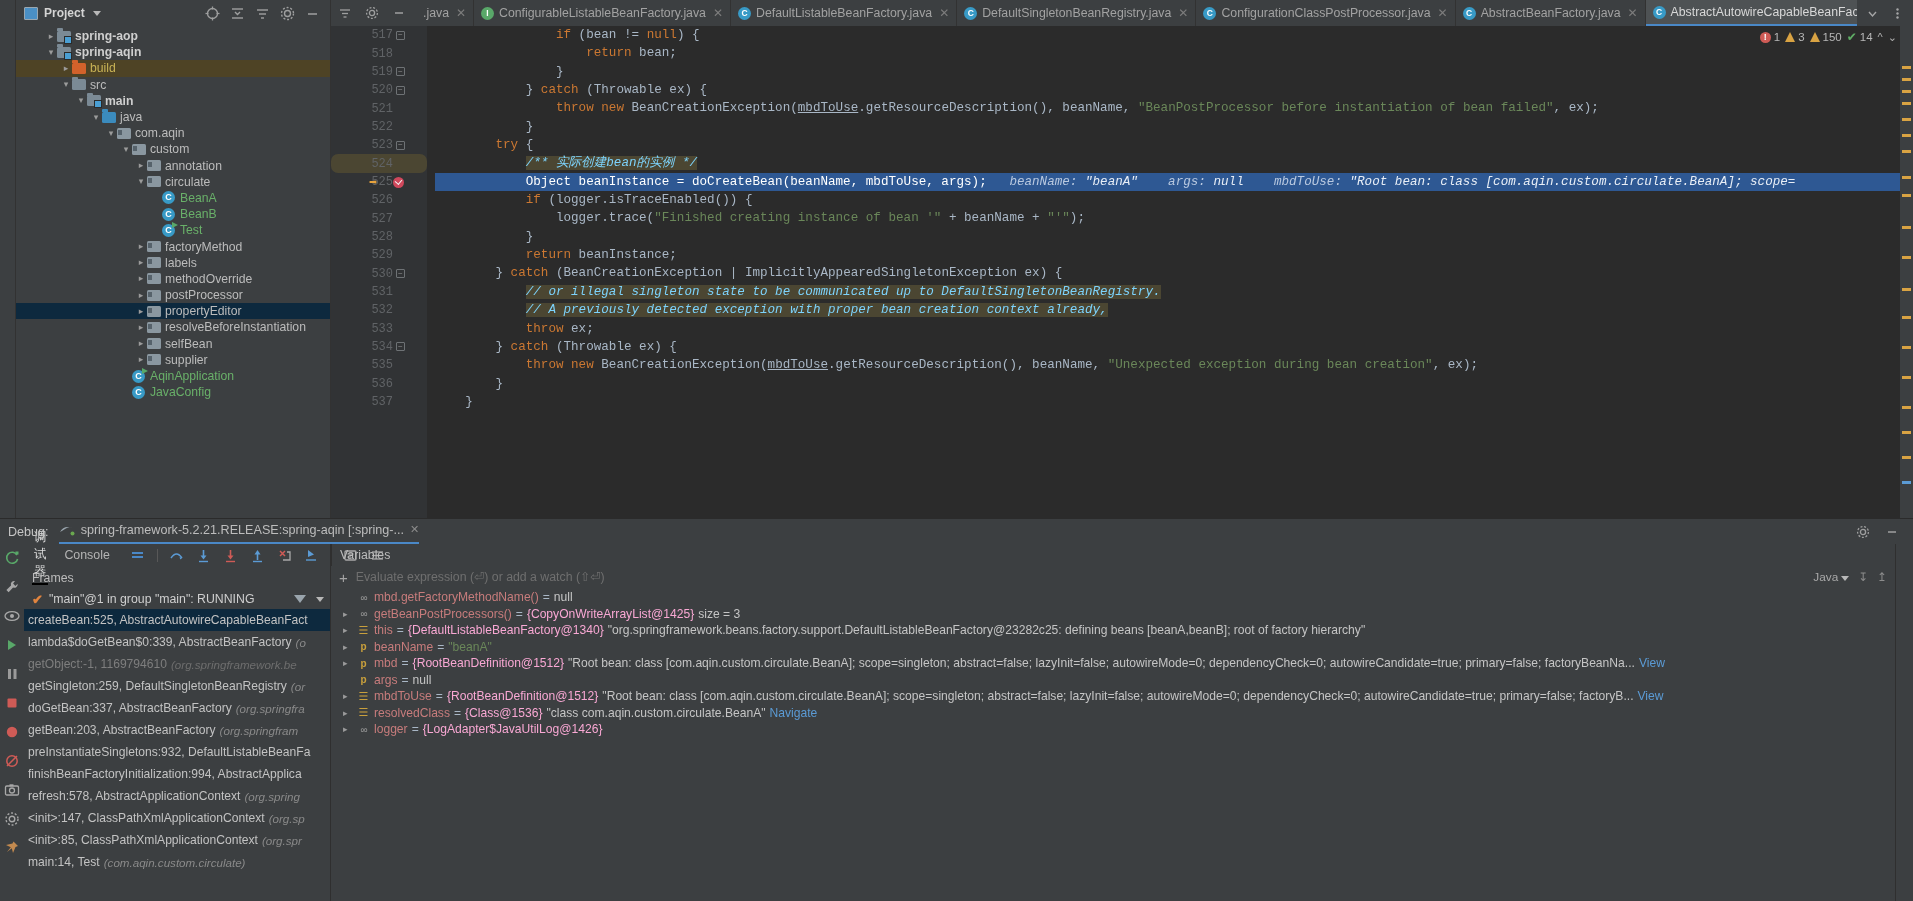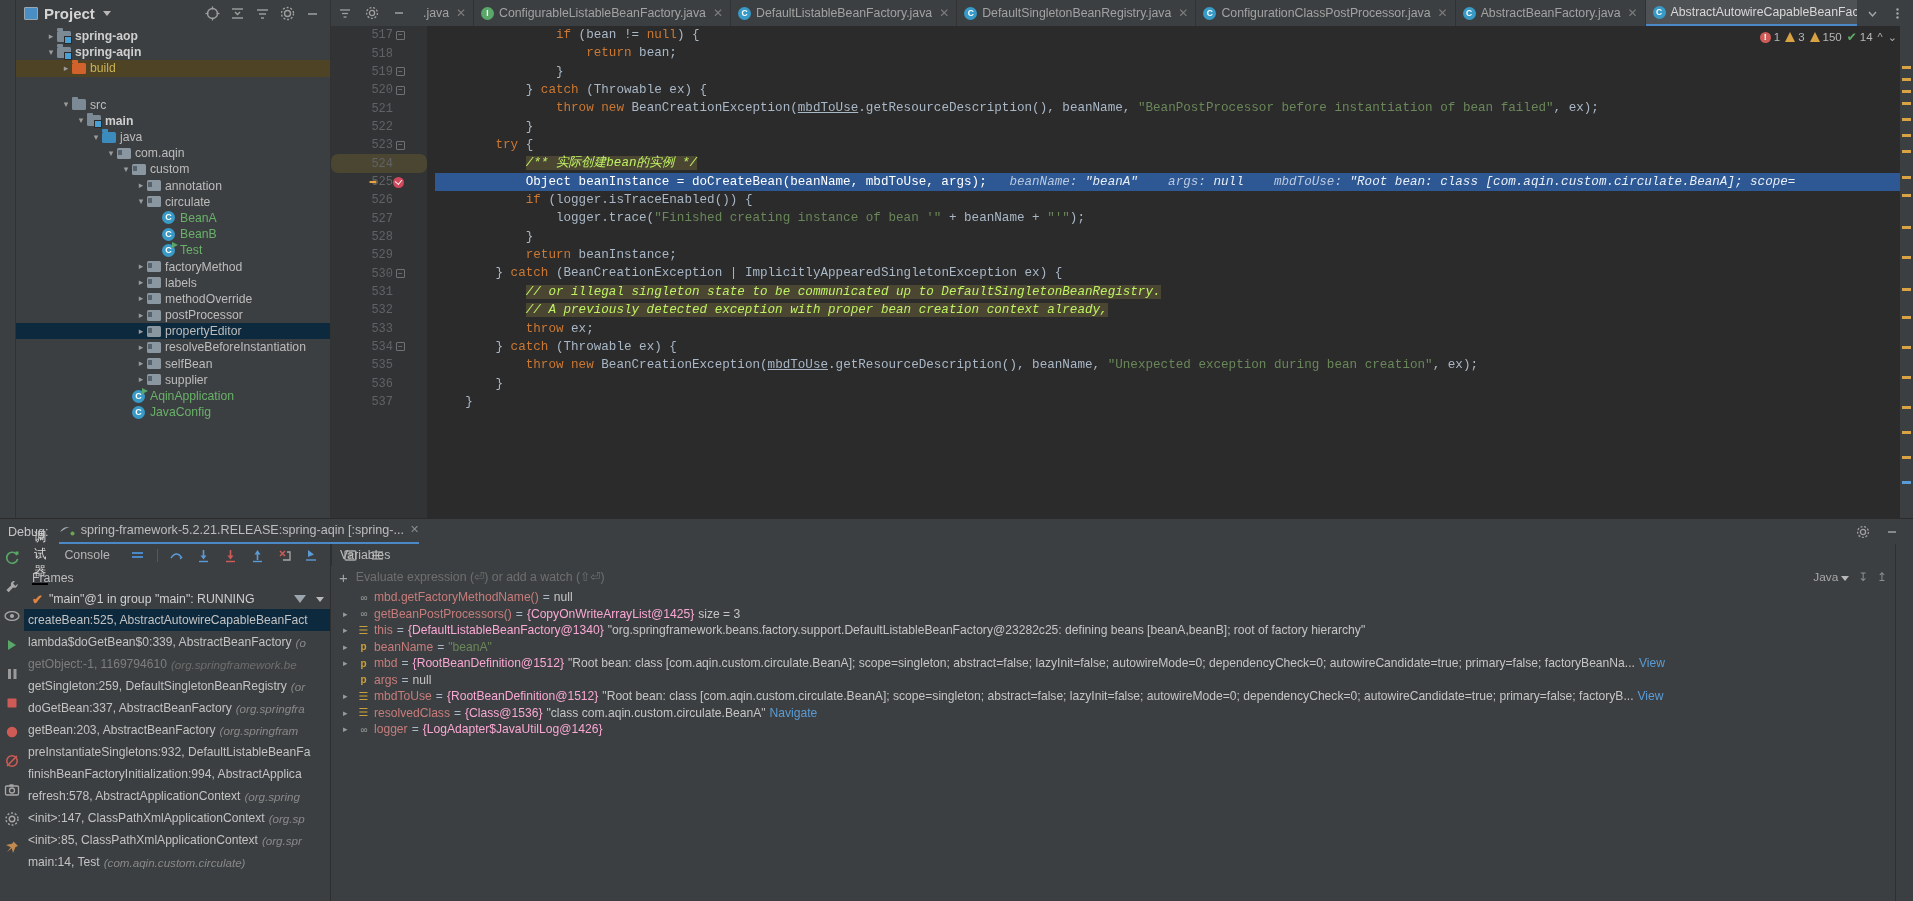--- a/index.html
+++ b/index.html
@@ -15,21 +15,21 @@
   
   .top-area { display: flex; height: 518px; flex: 0 0 518px; }
 
   
   .left-strip { width: 16px; background: #3c3f41; border-right: 1px solid #323232; flex: 0 0 16px; }
 
   
   .project-panel { width: 315px; flex: 0 0 315px; background: #3c3f41; display: flex; flex-direction: column; border-right:1px solid #323232;}
   .project-header { height: 26px; display: flex; align-items: center; padding: 0 4px 0 8px; background: #3c3f41; gap: 6px; }
   .proj-icon { width: 14px; height: 13px; border: 1.5px solid #9aa7b0; background: #4a8fc4; border-radius: 1px; flex: 0 0 14px;}
-  .proj-title { font-size: 15px; color: #d4d4d4; font-weight: 600; }
+  .proj-title { font-size: 12px; color: #d4d4d4; font-weight: 600; }
   .chev-down { width:0;height:0;border-left:4px solid transparent;border-right:4px solid transparent;border-top:5px solid #b8b8b8; margin-left:2px;}
   .proj-tools { margin-left: auto; display: flex; align-items: center; gap: 10px; padding-right: 6px;}
   .ptool { width: 15px; height: 15px; opacity: .85; display:flex;align-items:center;justify-content:center; }
   .ptool svg { display:block; }
 
   .tree { flex: 1; overflow: hidden; background: #3c3f41; padding-top: 2px; position:relative;}
   .trow { height: 16.2px; display: flex; align-items: center; font-size: 12.2px; color: #bcbcbc; white-space: nowrap; padding-right:4px;}
   .trow.sel-blue { background: #0d293e; }
   .trow.sel-brown { background: #4e4325; }
   .arrow { width: 12px; flex: 0 0 12px; text-align: center; color: #9b9b9b; font-size: 9px; line-height:1;}
@@ -70,21 +70,21 @@
   .ln.hl { background: #4b4632; border-radius: 7px; }
   .fold { position:absolute; right:22px; width:9px;height:9px; border:1px solid #6e7275; border-radius:1px; display:flex;align-items:center;justify-content:center; font-size:8px;color:#8a8a8a;line-height:1;}
   .run-arrow { position:absolute; left: 38px; color:#e8a33d; font-size: 14px; }
   .bp { position:absolute; left:62px; width:11px;height:11px;border-radius:50%;background:#d0485c;}
   .bp::after{content:"";position:absolute;left:3px;top:1px;width:4px;height:5px;border:1.5px solid #f2f2f2;border-top:none;border-left:none;transform:rotate(40deg);}
   .code-area { flex: 1; position: relative; font-family: "Liberation Mono", monospace; font-size: 12.6px; overflow: hidden; padding-left: 8px;}
   .cline { height: 18.35px; line-height: 18.35px; white-space: pre; }
   .cline.exec { background: #2e5893; }
   .kw { color: #cc7832; }
   .str { color: #6a8759; }
-  .cmt { color: #bef264; font-style: italic;}
+  .cmt { color: #7dd3fc; font-style: italic;}
   .cmtbg { background:#4b4632; }
   .id { color: #a9b7c6; }
   .und { text-decoration: underline; color:#a9b7c6; }
   .hint { color: #9a9a9a; font-style: italic; }
   .hint-b { color: #d9d9d9; font-style: italic; }
   .exec .hint { color: #b9c9e0; }
   .exec .hint-b { color:#e8eef6; }
   .exec .id, .exec .kw, .exec .fld, .exec .mth { color: #ffffff; }
 
   
@@ -206,21 +206,21 @@
           <div class="trow" style="padding-left: 29px;">
             <span class="arrow open"></span>
             <span class="ficon folder mod"></span>
             <span class="tlabel bold">spring-aqin</span>
           </div>
           <div class="trow sel-brown" style="padding-left: 44px;">
             <span class="arrow closed"></span>
             <span class="ficon folder orange"></span>
             <span class="tlabel yellow">build</span>
           </div>
-          <div class="trow" style="padding-left: 44px; margin-top: 20px;">
+          <div class="trow" style="padding-left: 44px;">
             <span class="arrow open"></span>
             <span class="ficon folder"></span>
             <span class="tlabel">src</span>
           </div>
           <div class="trow" style="padding-left: 59px;">
             <span class="arrow open"></span>
             <span class="ficon folder mod"></span>
             <span class="tlabel bold">main</span>
           </div>
           <div class="trow" style="padding-left: 74px;">

